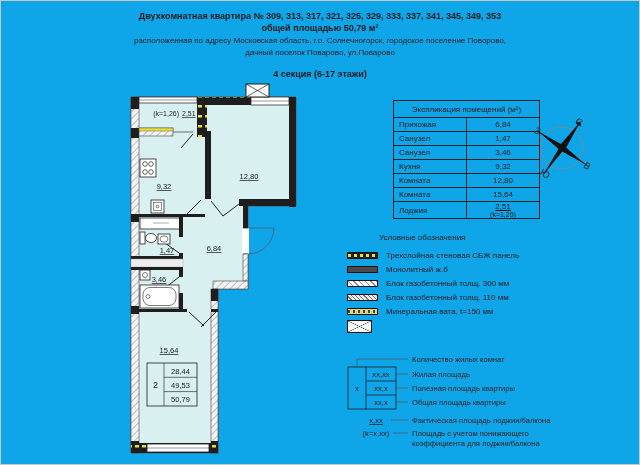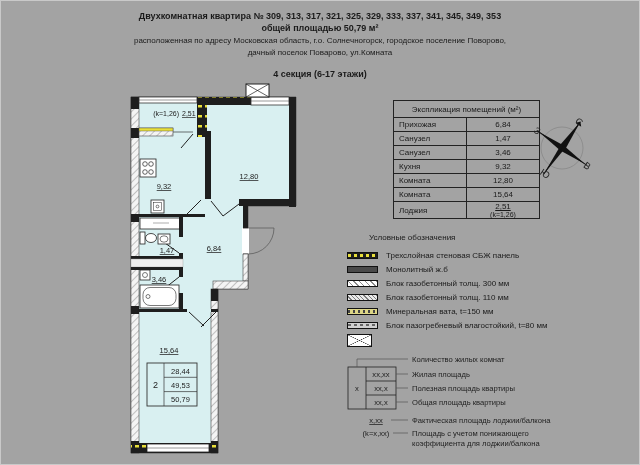--- a/index.html
+++ b/index.html
@@ -1,17 +1,17 @@
 <!DOCTYPE html>
 <html><head>
 <meta charset="utf-8">
 <style>
   * { margin:0; padding:0; box-sizing:border-box; }
   body { background:#eee; font-family:"Liberation Sans", sans-serif; color:#1a1a1a; }
-  .page { position:relative; width:640px; height:465px; background:#a3a3a3; border:1px solid #c9c9c9; overflow:hidden; margin:0 auto;padding-left:41px; }
+  .page { position:relative; width:640px; height:465px; background:#0ea5e9; border:1px solid #c9c9c9; overflow:hidden; margin:0 auto;padding-left:41px; }
 
   
   .header { position:absolute; top:9px; left:0; width:100%; text-align:center; }
   .h-title { font-size:9px; font-weight:bold; line-height:12px; }
   .h-addr  { font-size:8px; line-height:10px; margin-top:2px; }
   .h-sect  { font-size:9px; font-weight:bold; margin-top:11px; }
 
   
   table.expl { position:absolute; left:352px; top:99px; border-collapse:collapse; table-layout:fixed; width:147px;margin-left:40px; }
   table.expl th, table.expl td { border:1px solid #222; font-size:8px; font-weight:normal; }
@@ -24,21 +24,21 @@
 
   
   svg.abs { position:absolute; }
   .plan-label { font-family:"Liberation Sans", sans-serif; font-size:7.5px; fill:#222; }
   .plan-label-sm { font-family:"Liberation Sans", sans-serif; font-size:7px; fill:#222; }
   .comp-letter { font-family:"Liberation Sans", sans-serif; font-size:9.5px; fill:#222; }
   .ann-t { font-family:"Liberation Sans", sans-serif; font-size:7.6px; fill:#222; }
 
   
   .legend { position:absolute; left:346px; top:232px; width:260px; }
-  .legend-title { font-size:8px; margin-left:22px; margin-bottom:6px; }
+  .legend-title { font-size:8px; margin-left:32px; margin-bottom:6px; }
   .legend-row { display:flex; align-items:center; height:14px; }
   .legend-row .lbl { font-size:8px; margin-left:8px; white-space:nowrap; }
   .sw { width:31px; height:7px; border:1px solid #111; flex:0 0 auto; }
   .sw-sbg  { background-color:#1e1e1e;
              background-image:repeating-linear-gradient(90deg,#e8df3a 0 3px,transparent 3px 6px);
              background-size:100% 3px; background-position:0 center; background-repeat:no-repeat; }
   .sw-mono { background:#4a4a4a; }
   .sw-g200 { background:repeating-linear-gradient(45deg,#fff 0 3px,#8a8a8a 3px 4px); }
   .sw-g150 { background:repeating-linear-gradient(45deg,#eaeaea 0 2px,#7d7d7d 2px 3px); }
   .sw-wool { background-color:#ddd687;
@@ -54,21 +54,21 @@
 </style>
 </head>
 <body>
 
 <div class="page">
 
   <div class="header">
     <div class="h-title">Двухкомнатная квартира № 309, 313, 317, 321, 325, 329, 333, 337, 341, 345, 349, 353</div>
     <div class="h-title">общей площадью 50,79 м²</div>
     <div class="h-addr">расположенная по адресу Московская область, г.о. Солнечногорск, городское поселение Поворово,</div>
-    <div class="h-addr">дачный поселок Поварово, ул.Комната</div>
+    <div class="h-addr">дачный поселок Поварово, ул.Поварово</div>
     <div class="h-sect">4 секция (6-17 этажи)</div>
   </div>
 
   <svg class="abs" style="left:122px; top:78px; width:180px; height:382px" viewBox="122 78 180 382">
     <defs>
       <pattern id="hatch" patternUnits="userSpaceOnUse" width="5" height="5" patternTransform="rotate(45)">
         <rect width="5" height="5" fill="#f4f4f4"></rect>
         <line x1="0" y1="0" x2="0" y2="5" stroke="#8a8a8a" stroke-width="1"></line>
       </pattern>
       <pattern id="sbg" patternUnits="userSpaceOnUse" width="7" height="10">
@@ -279,24 +279,20 @@
       <span class="lbl">Блок газобетонный толщ. 300 мм</span>
       </div>
     <div class="legend-row">
       <span class="sw sw-g150"></span>
       <span class="lbl">Блок газобетонный толщ. 110 мм</span>
       </div>
     <div class="legend-row">
       <span class="sw sw-wool"></span>
       <span class="lbl">Минеральная вата, t=150 мм</span>
       </div>
-    <div class="legend-row">
-      <span class="sw sw-tng"></span>
-      <span class="lbl">Блок пазогребневый влагостойкий, t=80 мм</span>
-      </div>
     <div class="legend-row tall">
       <span class="sw sw-basket"></span>
       </div>
   </div>
 
   <svg class="abs" style="left:345px; top:352px; width:280px; height:112px" viewBox="0 0 280 112">
     <g fill="none" stroke="#222" stroke-width="0.8">
       <rect x="2" y="14" width="48" height="42"></rect>
       <line x1="20" y1="14" x2="20" y2="56"></line>
       <line x1="20" y1="28" x2="50" y2="28"></line>

